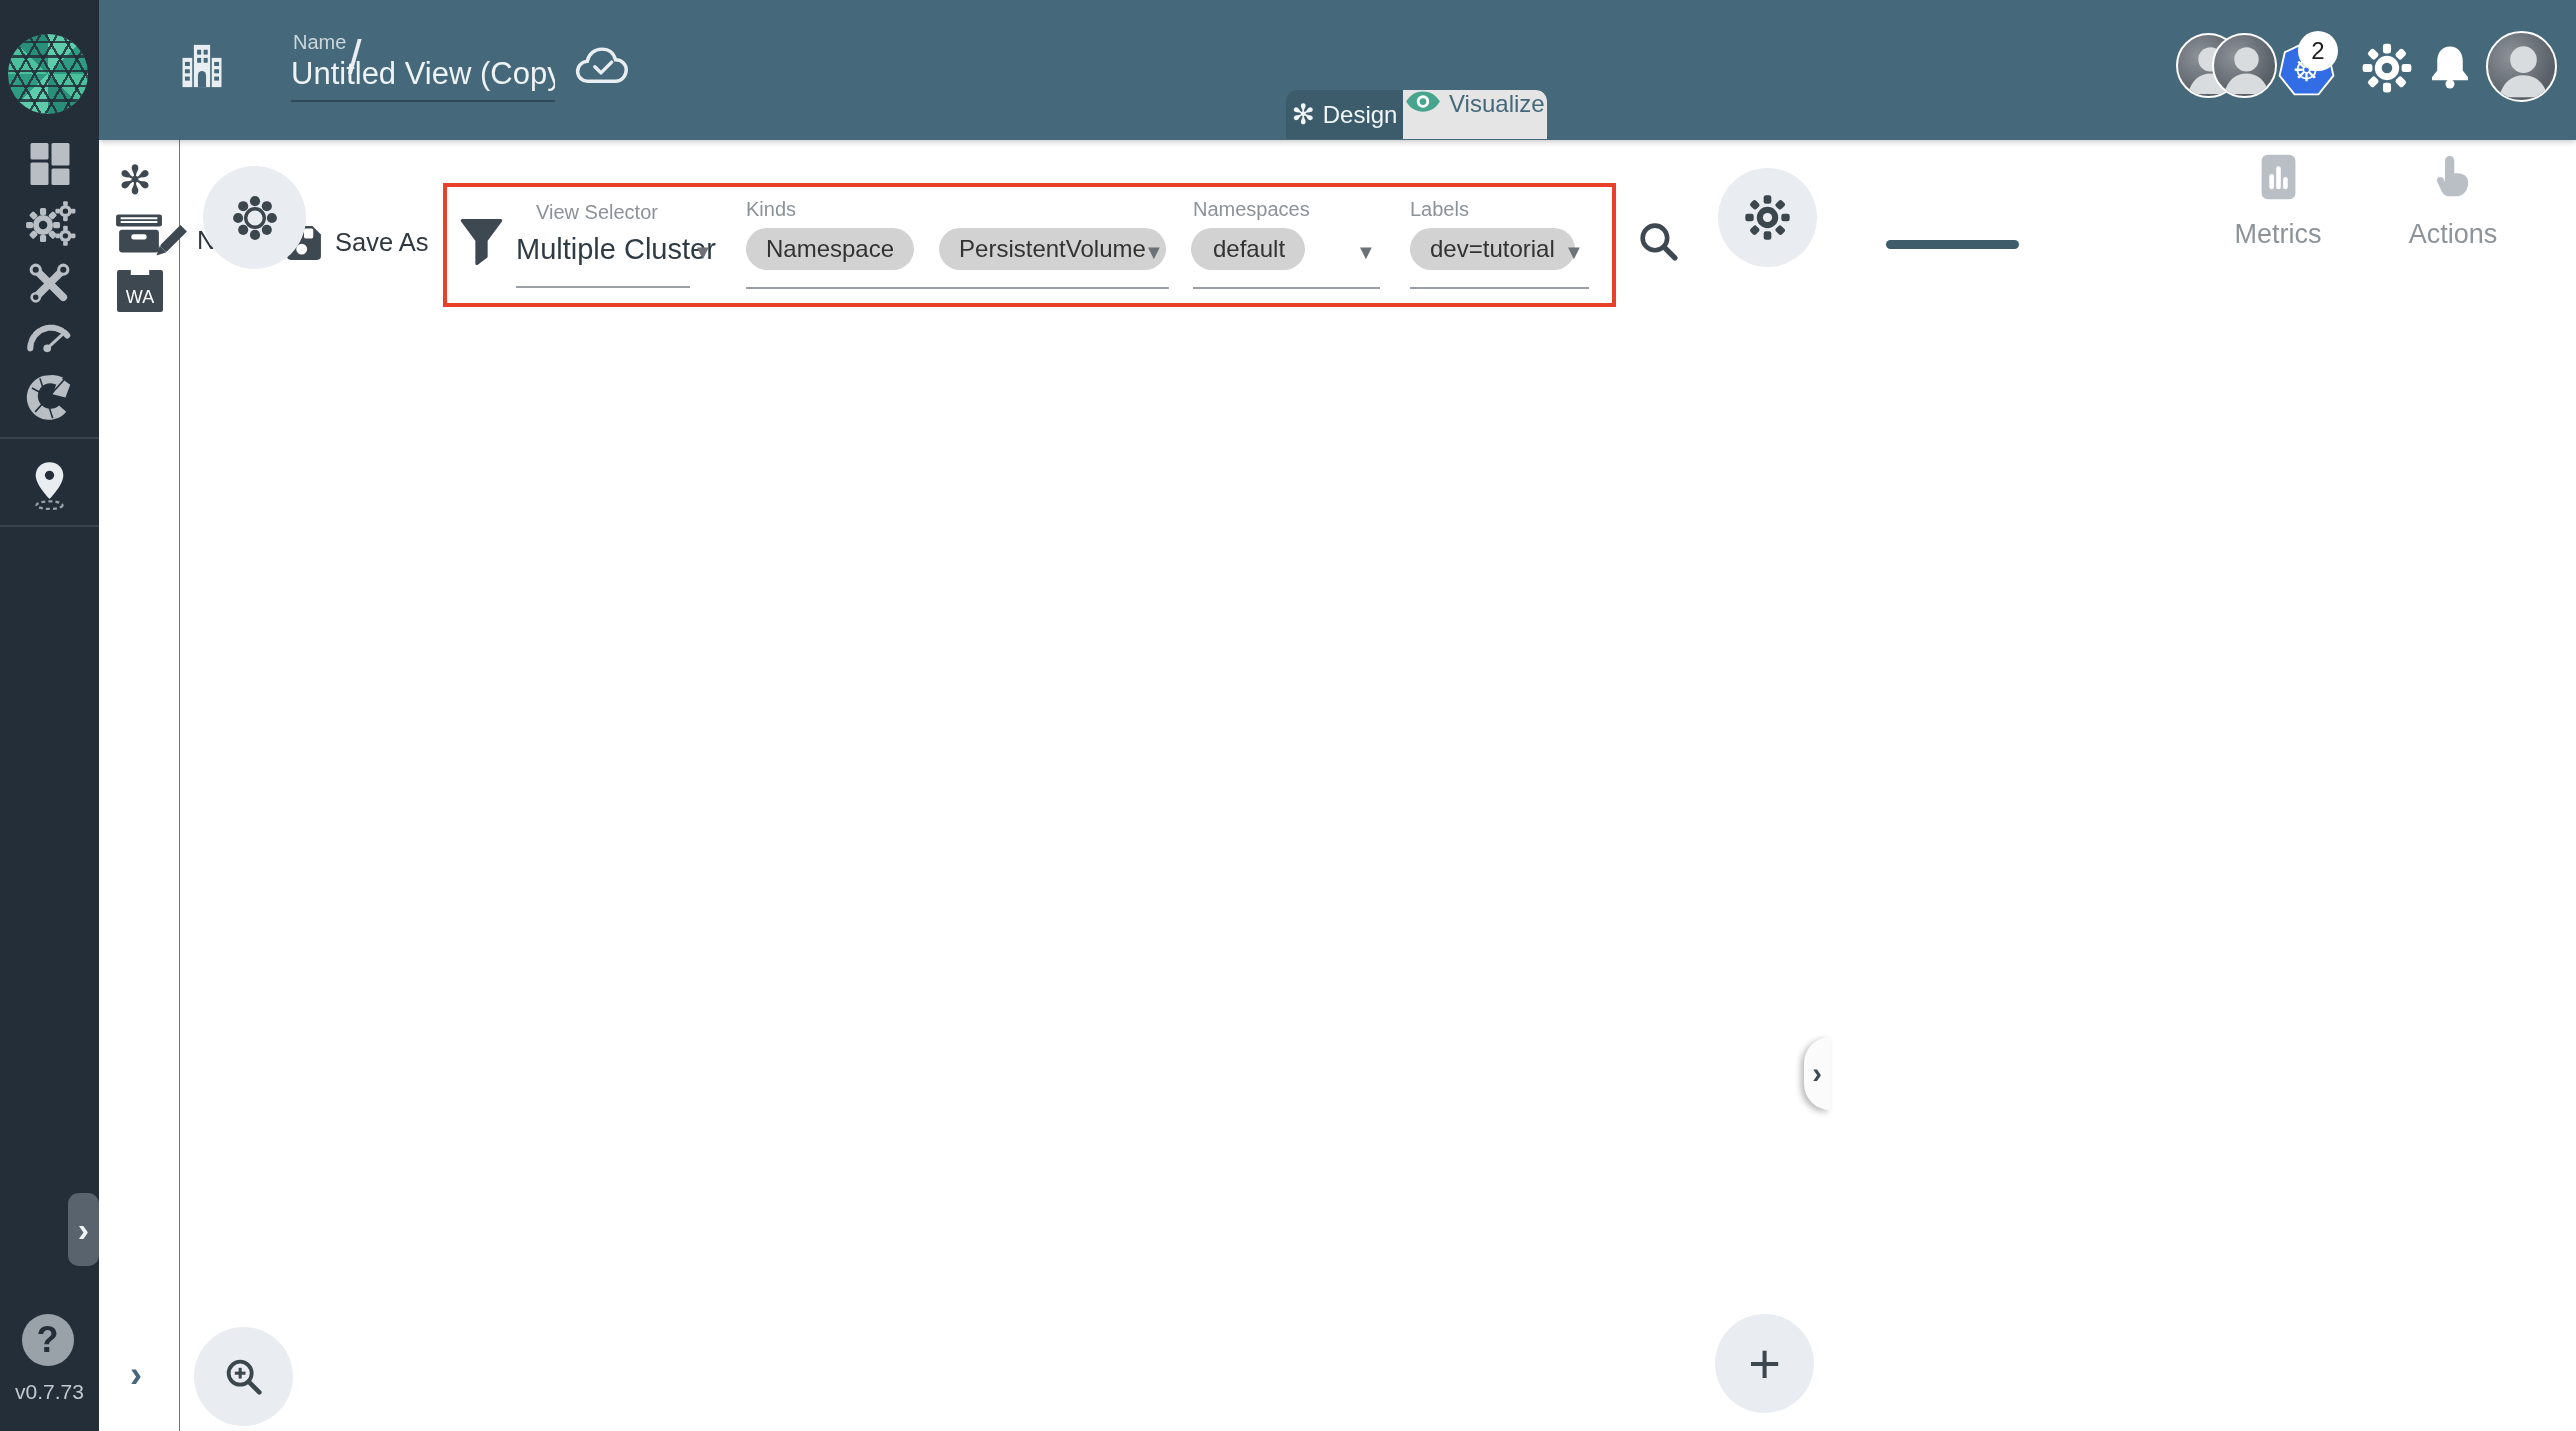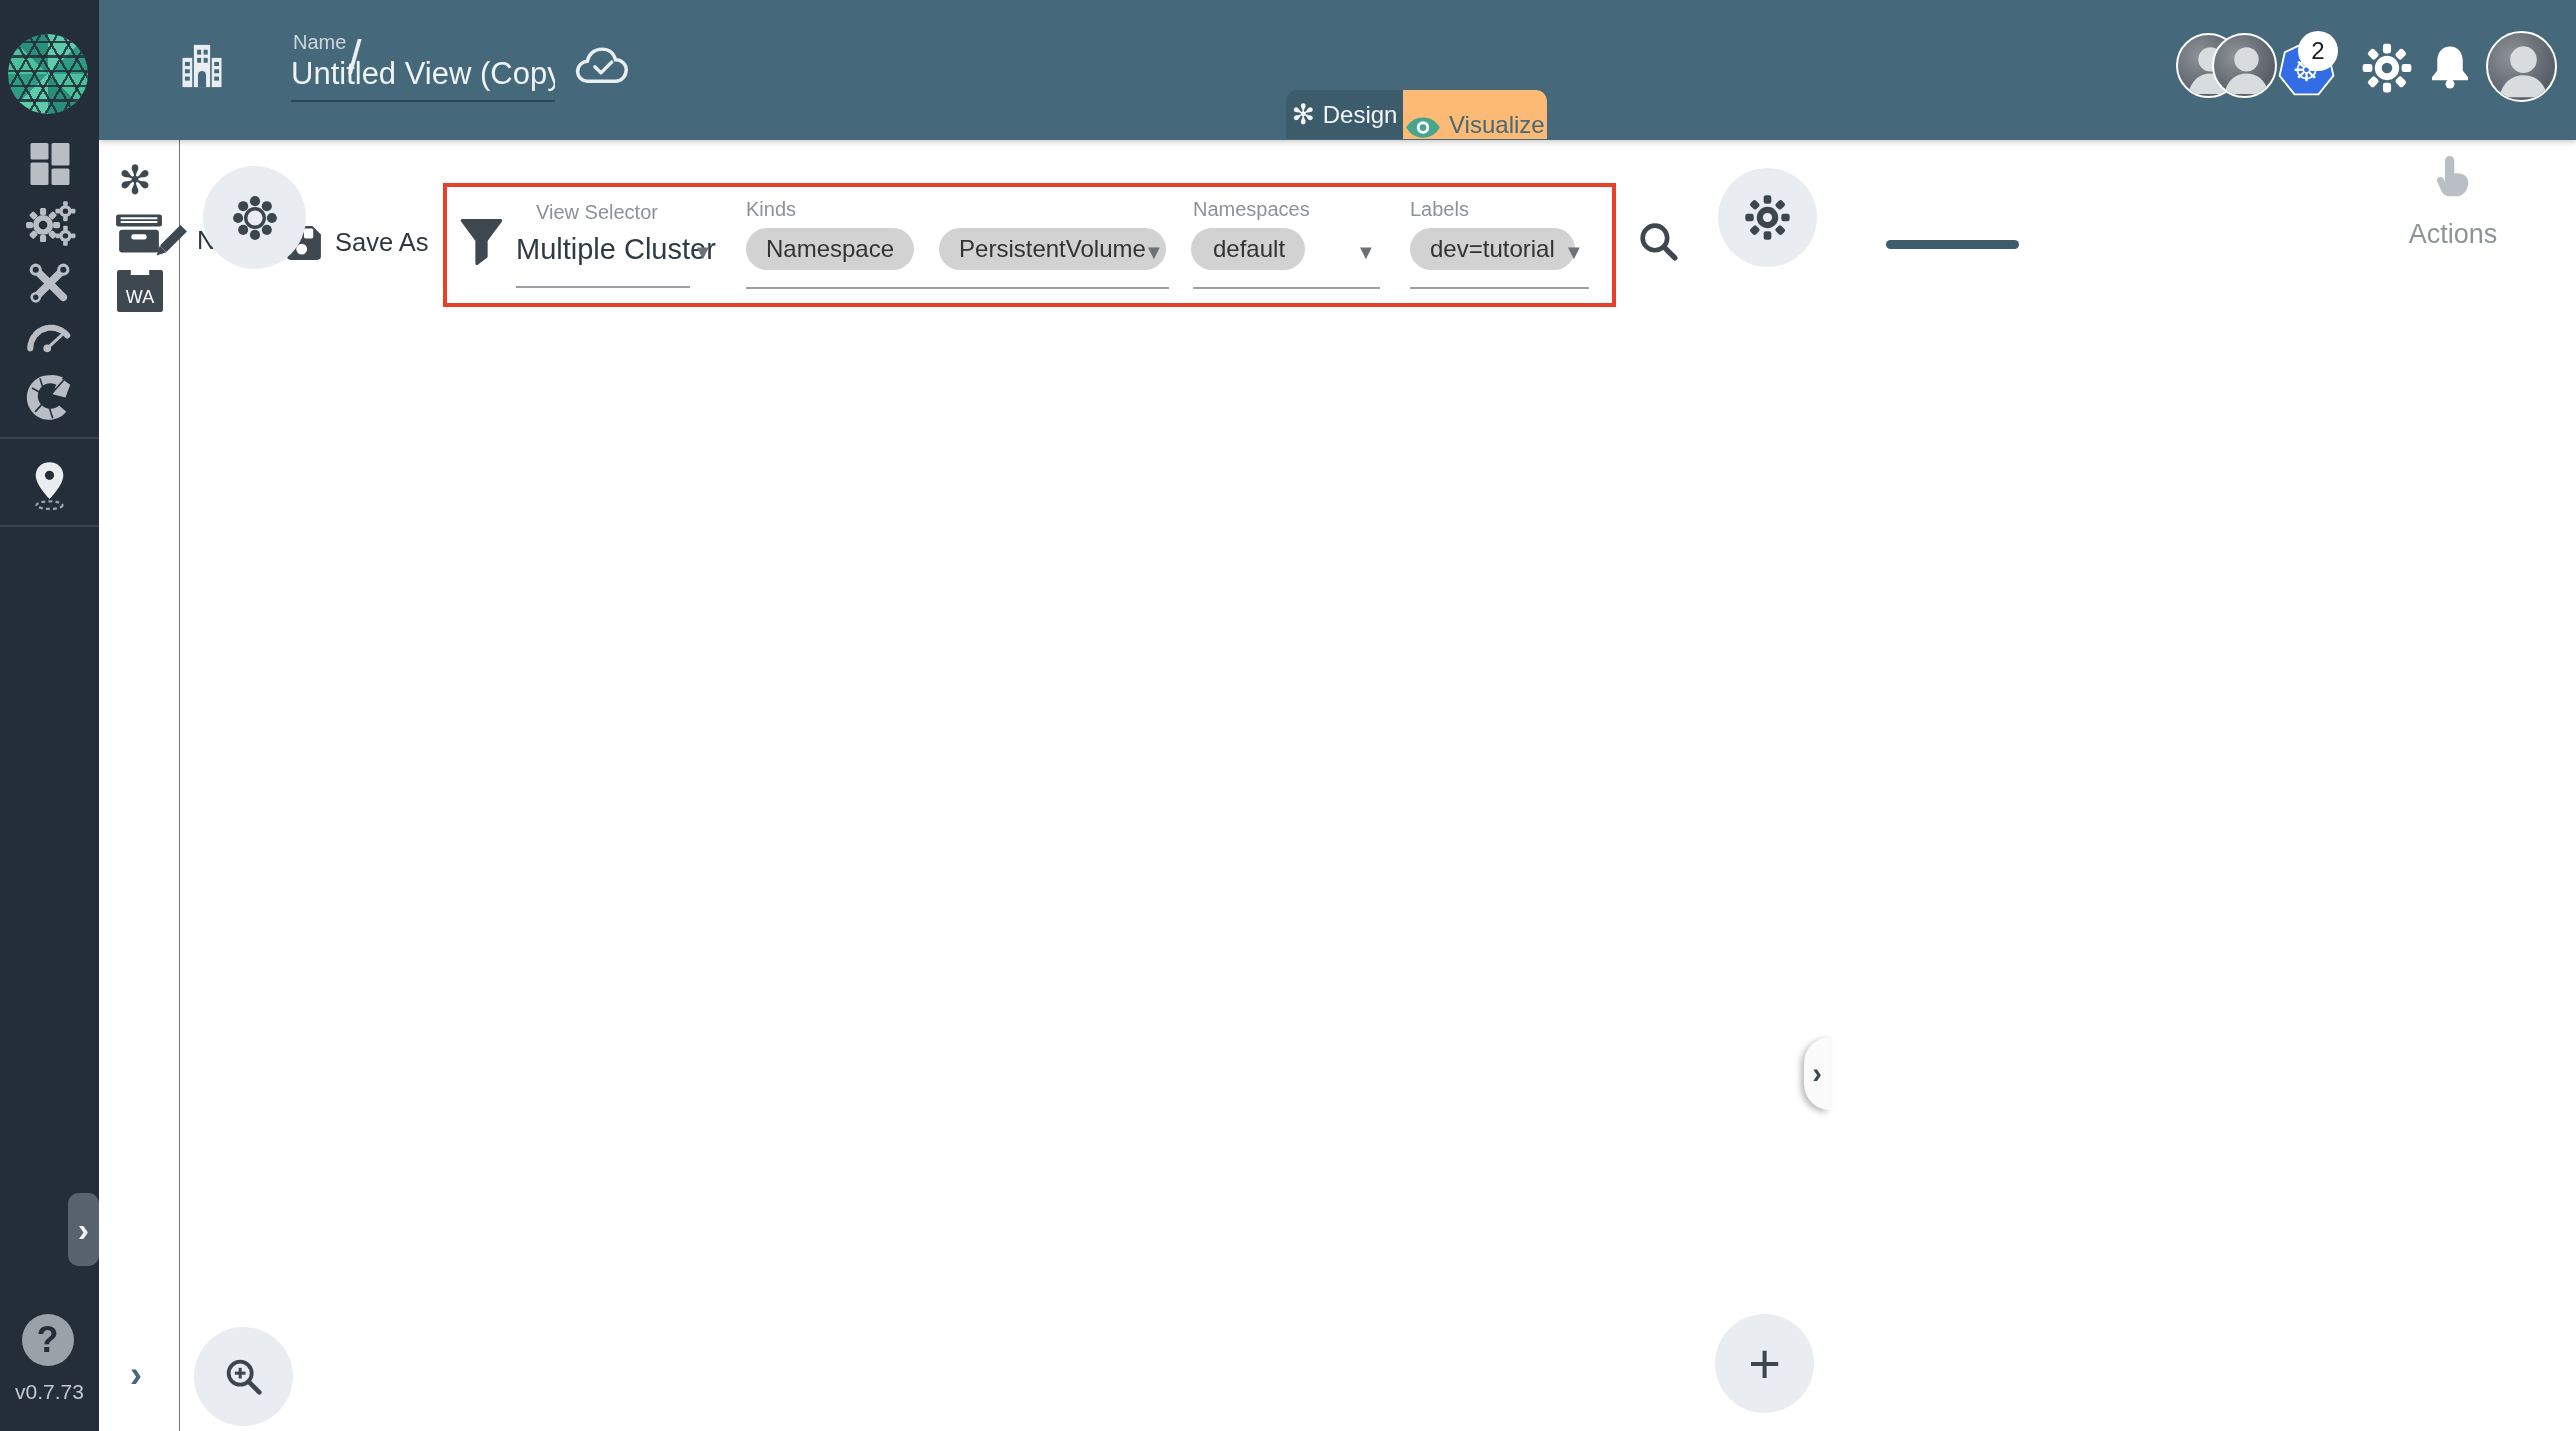--- a/index.html
+++ b/index.html
@@ -22,21 +22,21 @@
   .help-circle { position:absolute; left:21.6px; top:1314px; width:52px; height:52px; border-radius:50%; background:#9aa2a9; color:#232e39; font-size:36px; font-weight:bold; display:flex; align-items:center; justify-content:center; }
   .version { position:absolute; left:0; top:1380px; width:99px; text-align:center; color:#c3c9ce; font-size:21px; }
 
   
   .header { position:absolute; left:99px; top:0; width:2477px; height:140px; background:#45687a; z-index:30; box-shadow:0 2.3px 6.2px rgba(0,0,0,.25); }
   .slash { position:absolute; left:249px; top:29px; color:#e8eef1; font-size:49px; font-weight:200; }
   .name-label { position:absolute; left:194px; top:31px; color:#ccd7dd; font-size:20px; }
   .name-input { position:absolute; left:192px; top:56px; width:264px; background:transparent; border:none; border-bottom:2.3px solid #2e4a58; color:#eef3f5; font-size:31px; font-family:inherit; padding-bottom:7.7px; outline:none; }
   .toggle { position:absolute; left:1187px; top:90px; height:49px; display:flex; border-radius:10.8px 10.8px 0 0; overflow:hidden; }
   .tg-design { width:117px; background:#3c5b6b; color:#f2f6f7; display:flex; align-items:center; justify-content:center; gap:7.7px; font-size:24px; border-radius:10.8px 0 0 0; }
-  .tg-vis { width:144px; background:#fdba74; color:#45687a; display:flex; align-items:flex-end; justify-content:center; gap:7.7px; font-size:24px; border-radius:0 10.8px 0 0; }
+  .tg-vis { width:144px; background:#e5e5e5; color:#45687a; display:flex; align-items:flex-start; justify-content:center; gap:7.7px; font-size:24px; border-radius:0 10.8px 0 0; }
   .avatar { border-radius:50%; border:2.3px solid #fff; background:radial-gradient(circle at 35% 35%,#8d9399,#595f66 70%); overflow:hidden; position:absolute; }
   .badge2 { position:absolute; left:2199px; top:31px; width:40px; height:40px; border-radius:50%; background:#fff; color:#1d1d1d; font-size:24px; display:flex; align-items:center; justify-content:center; z-index:2; }
 
   
   .subbar { position:absolute; left:99px; top:140px; width:81px; height:1291px; background:#fff; border-right:1.5px solid #717679; z-index:20; }
   .wa-chip { position:absolute; left:18px; top:130px; width:46px; height:42px; background:#3e4850; color:#fff; font-size:18px; font-weight:normal; display:flex; align-items:flex-end; justify-content:center; padding-bottom:3.9px; border-radius:2.3px; clip-path:polygon(0 0,30% 0,30% 12%,70% 12%,70% 0,100% 0,100% 100%,0 100%); }
   .teal-chev { position:absolute; left:31px; top:1214px; color:#45687a; font-size:36px; font-weight:bold; }
 
   
   .canvas { position:absolute; left:181px; top:140px; width:1646px; height:1291px; background:#fff; z-index:10; }
@@ -399,20 +399,33 @@
       <circle cx="25" cy="25" r="15" fill="none" stroke="#3c464d" stroke-width="5"></circle>
       <line x1="36" y1="36" x2="50" y2="50" stroke="#3c464d" stroke-width="6" stroke-linecap="round"></line>
       <line x1="18" y1="25" x2="32" y2="25" stroke="#3c464d" stroke-width="4"></line>
       <line x1="25" y1="18" x2="25" y2="32" stroke="#3c464d" stroke-width="4"></line>
     </svg>
   </div>
   <div class="circle-btn" style="left:1715px;top:1314px;width:99px;height:99px;z-index:12;font-size:56px;font-weight:300;color:#3c464d">+</div>
 
   <div class="rpanel"></div>
 
+  <div class="tab" style="left:2197px;top:149px;z-index:12">
+    <div class="ticon">
+      <svg width="43" height="48" viewBox="0 0 56 62">
+          <rect x="6" y="2" width="44" height="58" rx="8" fill="#b9bfc4"></rect>
+          <g stroke="#fff" stroke-width="6" stroke-linecap="round">
+            <line x1="19" y1="44" x2="19" y2="30"></line>
+            <line x1="28" y1="44" x2="28" y2="20"></line>
+            <line x1="37" y1="44" x2="37" y2="34"></line>
+          </g>
+        </svg>
+    </div>
+    <div class="tlabel">Metrics</div>
+  </div>
   <div class="tab" style="left:2372px;top:149px;z-index:12">
     <div class="ticon">
       <svg width="39" height="48" viewBox="0 0 50 62">
           <path d="M20 4c3.5 0 6 2.5 6 6v16h4c9 0 14 5 14 12 0 10-6 18-16 18h-7c-6 0-10-3-12-8l-5-11c-1.5-3 .5-6 4-6 2.5 0 4 1.5 5 4l1 3V10c0-3.5 2.5-6 6-6z" fill="#b9bfc4"></path>
         </svg>
     </div>
     <div class="tlabel">Actions</div>
   </div>
   <div class="tab-underline"></div>
 

